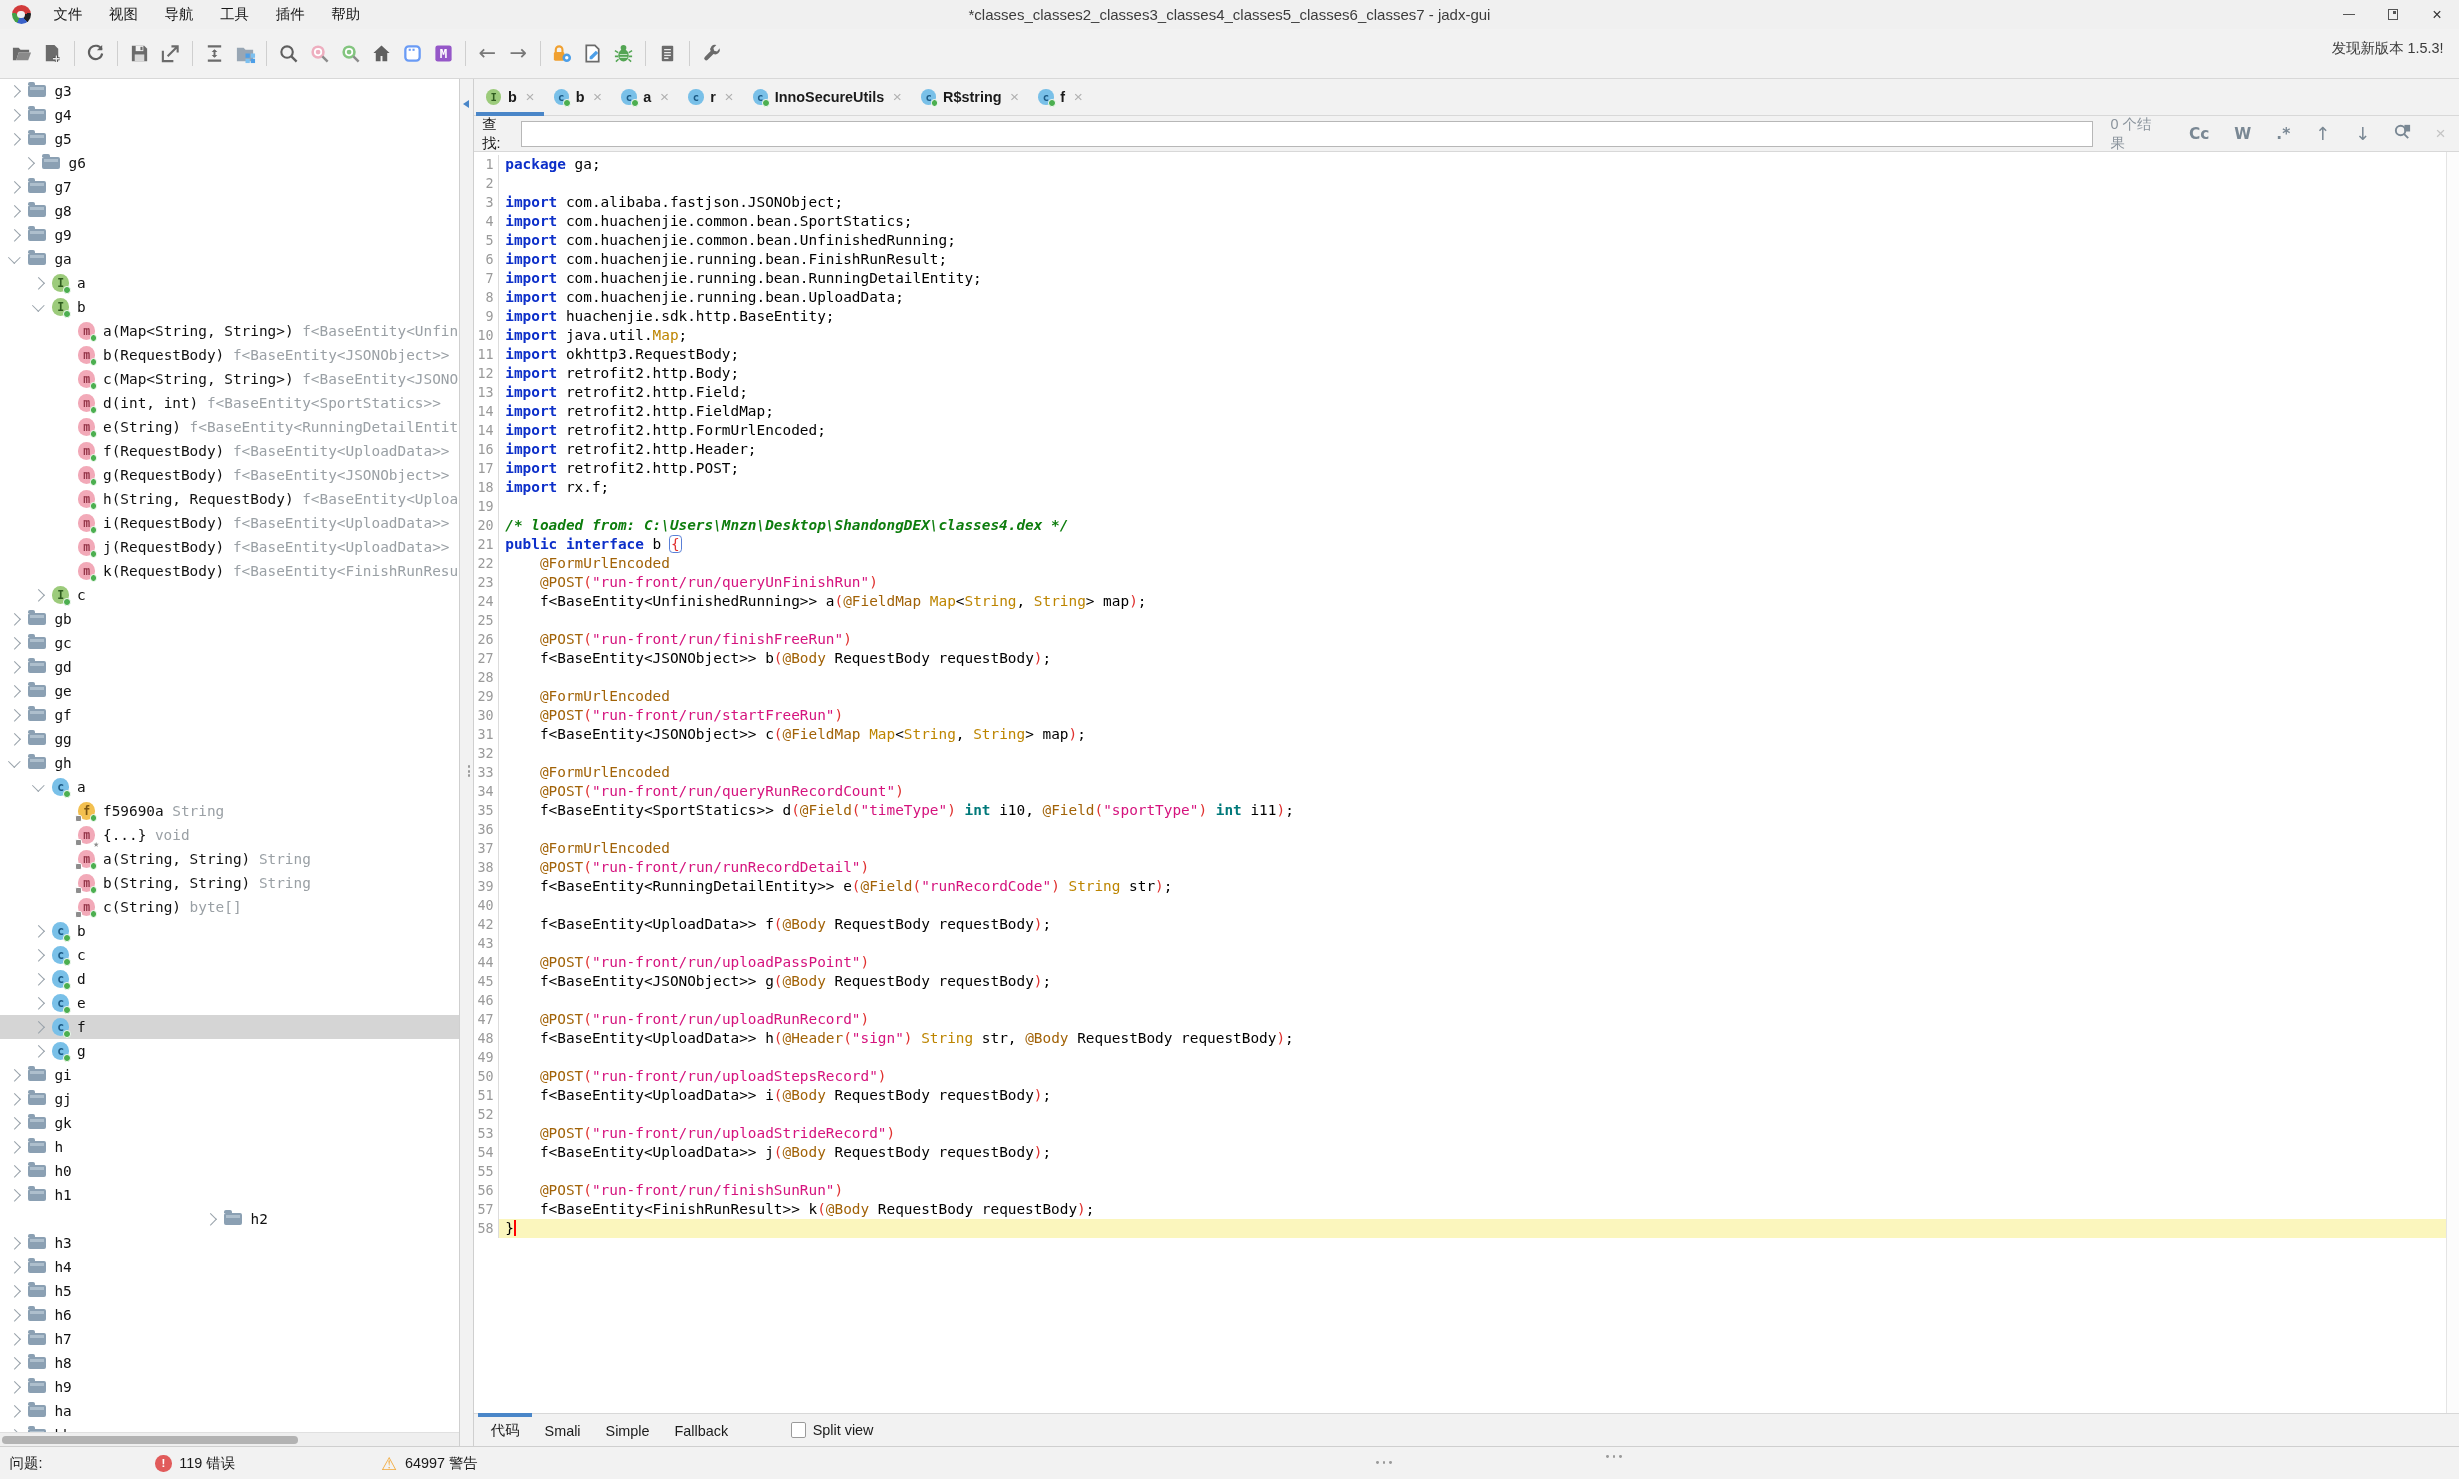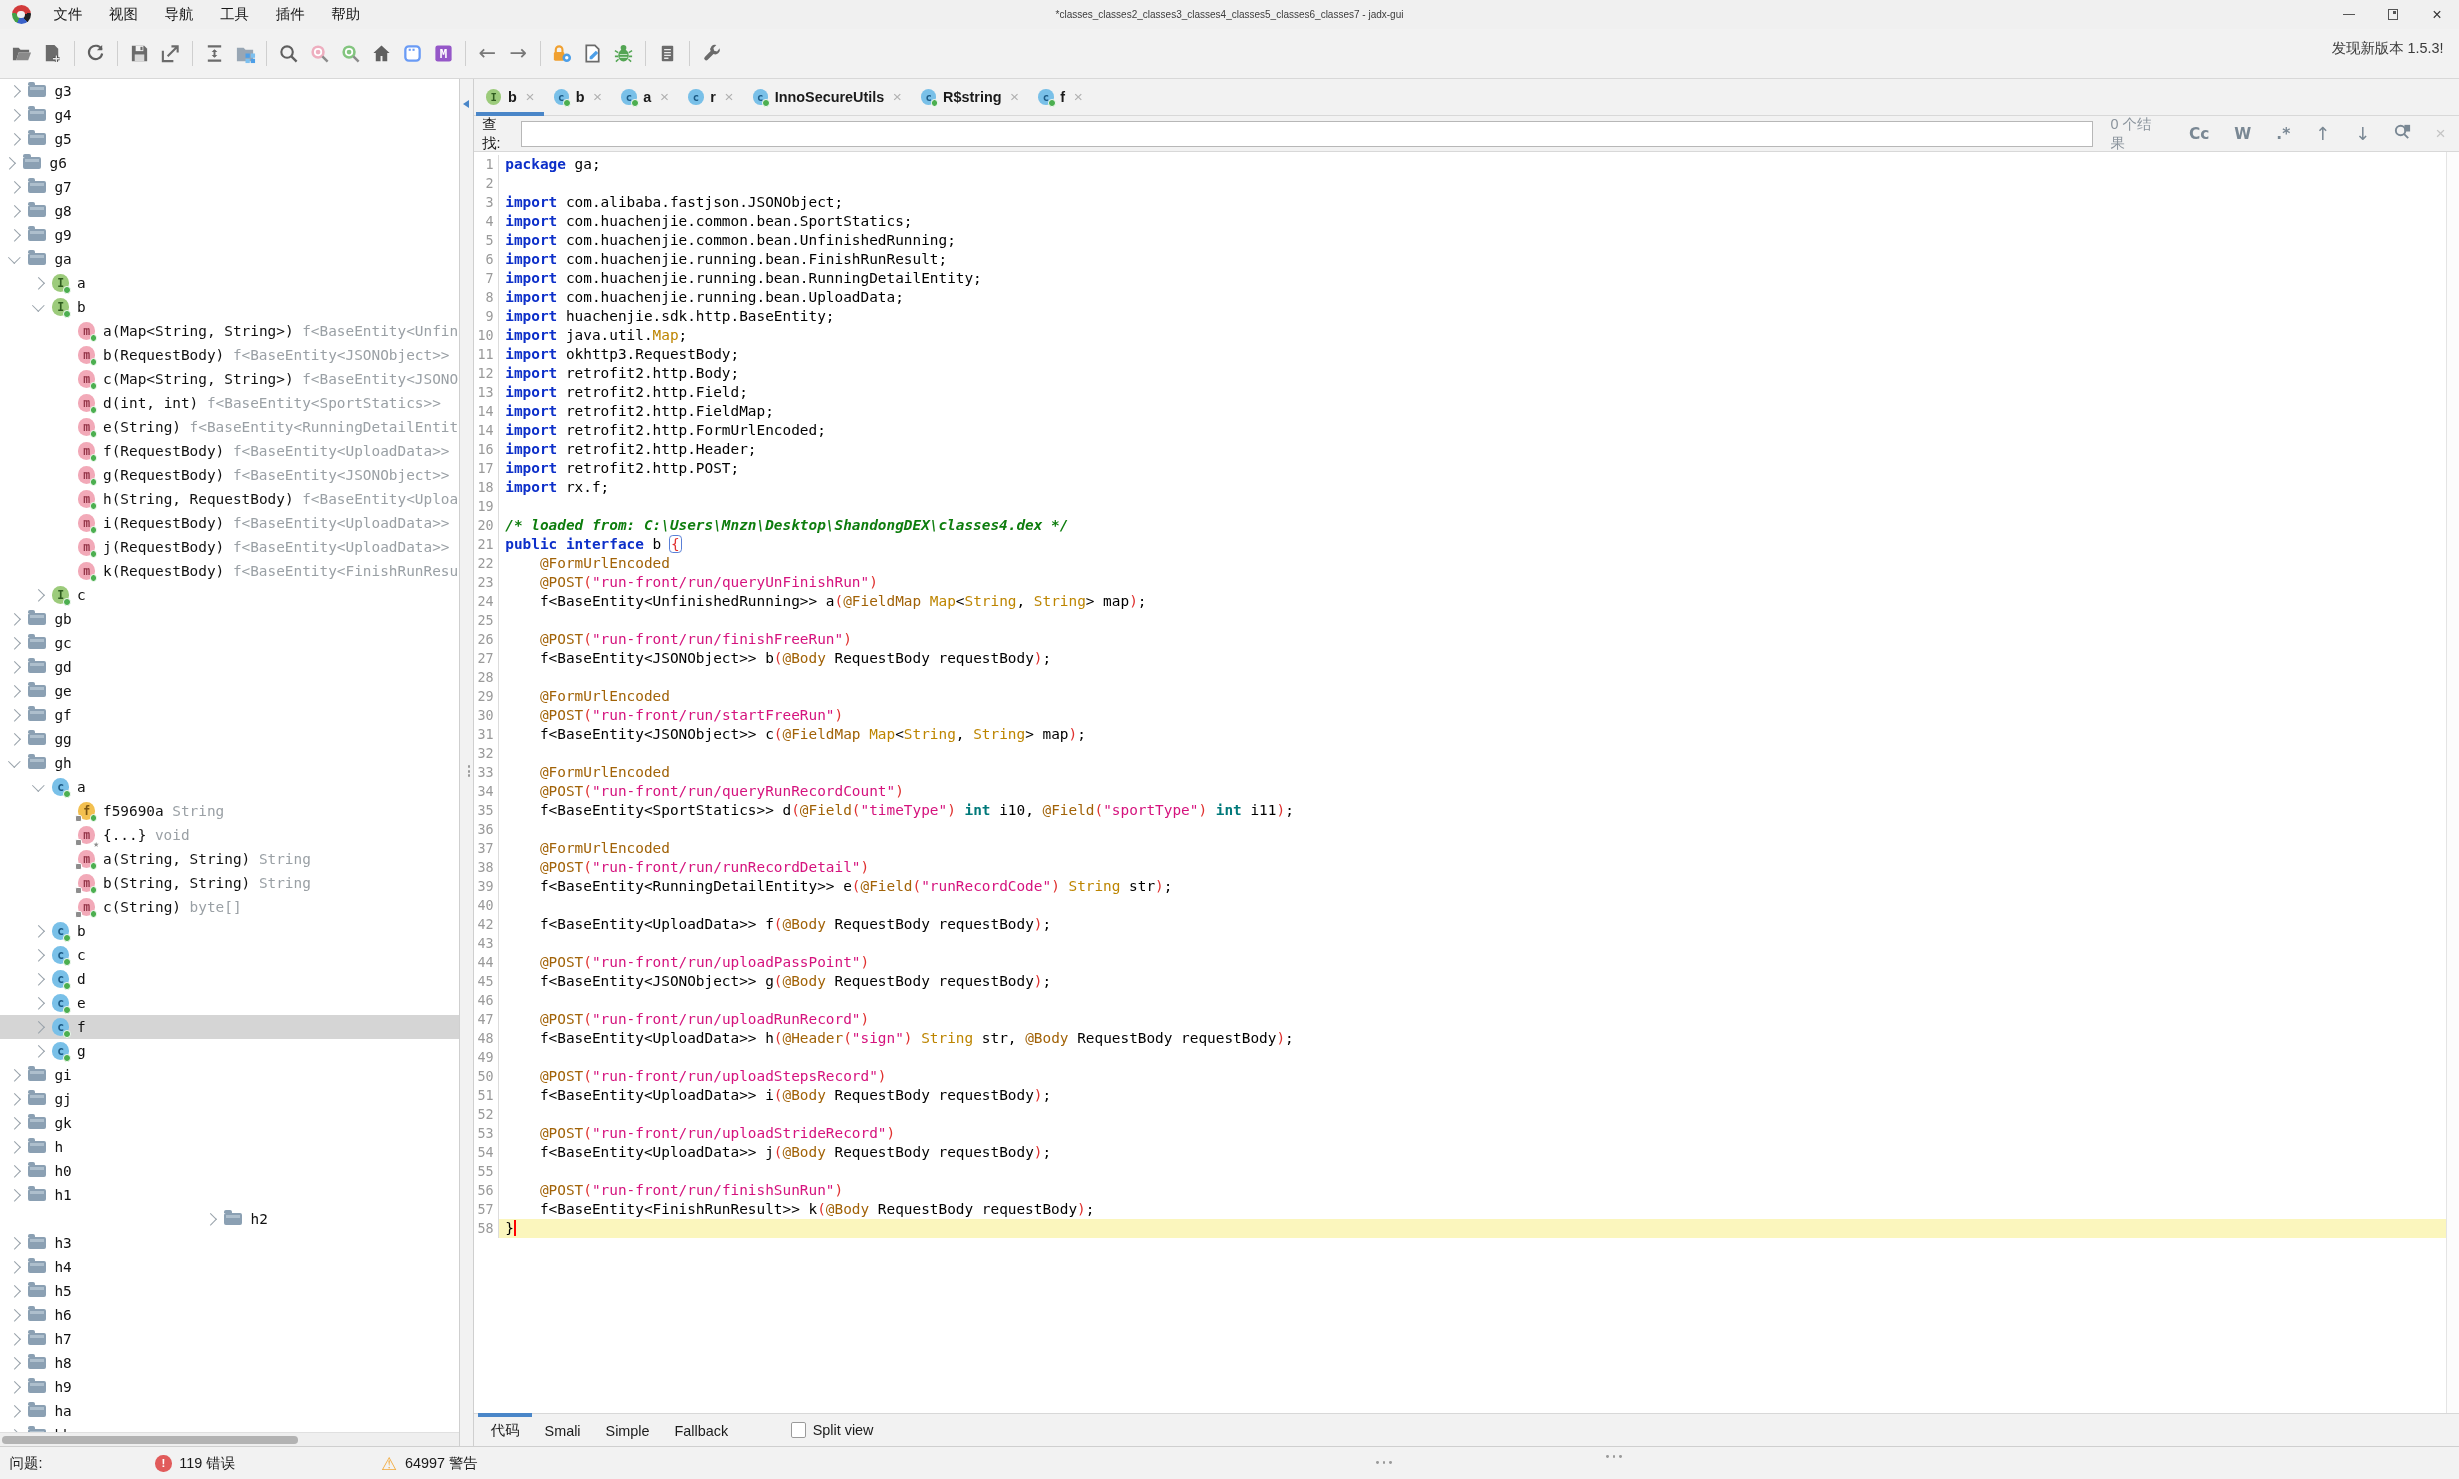--- a/index.html
+++ b/index.html
@@ -4,21 +4,21 @@
 <style>
   html,body{margin:0;padding:0;width:2459px;height:1479px;overflow:hidden;
     font-family:"Liberation Sans",sans-serif;background:#f2f2f2;color:#1a1a1a;}
   *{box-sizing:border-box;}
   
   #titlebar{position:relative;height:29px;display:flex;align-items:center;background:#f0f0f0;}
   #app-logo{width:19px;height:19px;border-radius:50%;margin:0 9.6px 0 11.5px;position:relative;
     background:conic-gradient(#d23b3b 0 22%,#222 22% 40%,#3a62c9 40% 58%,#43a047 58% 78%,#d23b3b 78% 100%);}
   #app-logo::after{content:"";position:absolute;left:5.8px;top:5.8px;width:7.7px;height:7.7px;border-radius:50%;background:#f0f0f0;}
   .menu-item{padding:0 13.4px;font-size:14.4px;height:29px;line-height:29px;cursor:default;}
-  #window-title{position:absolute;left:0;right:0;text-align:center;font-size:10px;color:#3c3c3c;pointer-events:none;}
+  #window-title{position:absolute;left:0;right:0;text-align:center;font-size:15px;color:#3c3c3c;pointer-events:none;}
   #win-controls{position:absolute;right:0;top:0;height:29px;display:flex;align-items:center;}
   .wbtn{width:44px;height:29px;display:flex;align-items:center;justify-content:center;color:#444;}
   .wbtn .min-glyph{width:11.5px;height:1.9px;background:#555;display:block;}
   .wbtn .max-glyph{width:10.6px;height:10.6px;border:1.4px solid #555;display:block;position:relative;}
   .wbtn .max-glyph::after{content:"";position:absolute;right:1px;top:1px;width:2.9px;height:2.9px;background:#555;}
   .wbtn .close-glyph{font-size:16.3px;line-height:16.3px;color:#333;}
   
   #toolbar{height:50px;display:flex;align-items:center;background:#f2f2f2;border-bottom:1px solid #d8d8d8;padding-left:5.8px;position:relative;}
   .tb-group{display:flex;align-items:center;}
   .tb-sep{width:1px;height:25px;background:#cfcfcf;margin:0 5.8px;}
@@ -342,21 +342,21 @@
         <div class="trow" style="padding-left: 5.8px;">
           <span class="chev"></span>
           <span class="fold"></span>
           <span class="tlabel">g4</span>
         </div>
         <div class="trow" style="padding-left: 5.8px;">
           <span class="chev"></span>
           <span class="fold"></span>
           <span class="tlabel">g5</span>
         </div>
-        <div class="trow" style="padding-left: 1px;">
+        <div class="trow" style="padding-left: 20px;">
           <span class="chev"></span>
           <span class="fold"></span>
           <span class="tlabel">g6</span>
         </div>
         <div class="trow" style="padding-left: 5.8px;">
           <span class="chev"></span>
           <span class="fold"></span>
           <span class="tlabel">g7</span>
         </div>
         <div class="trow" style="padding-left: 5.8px;">

